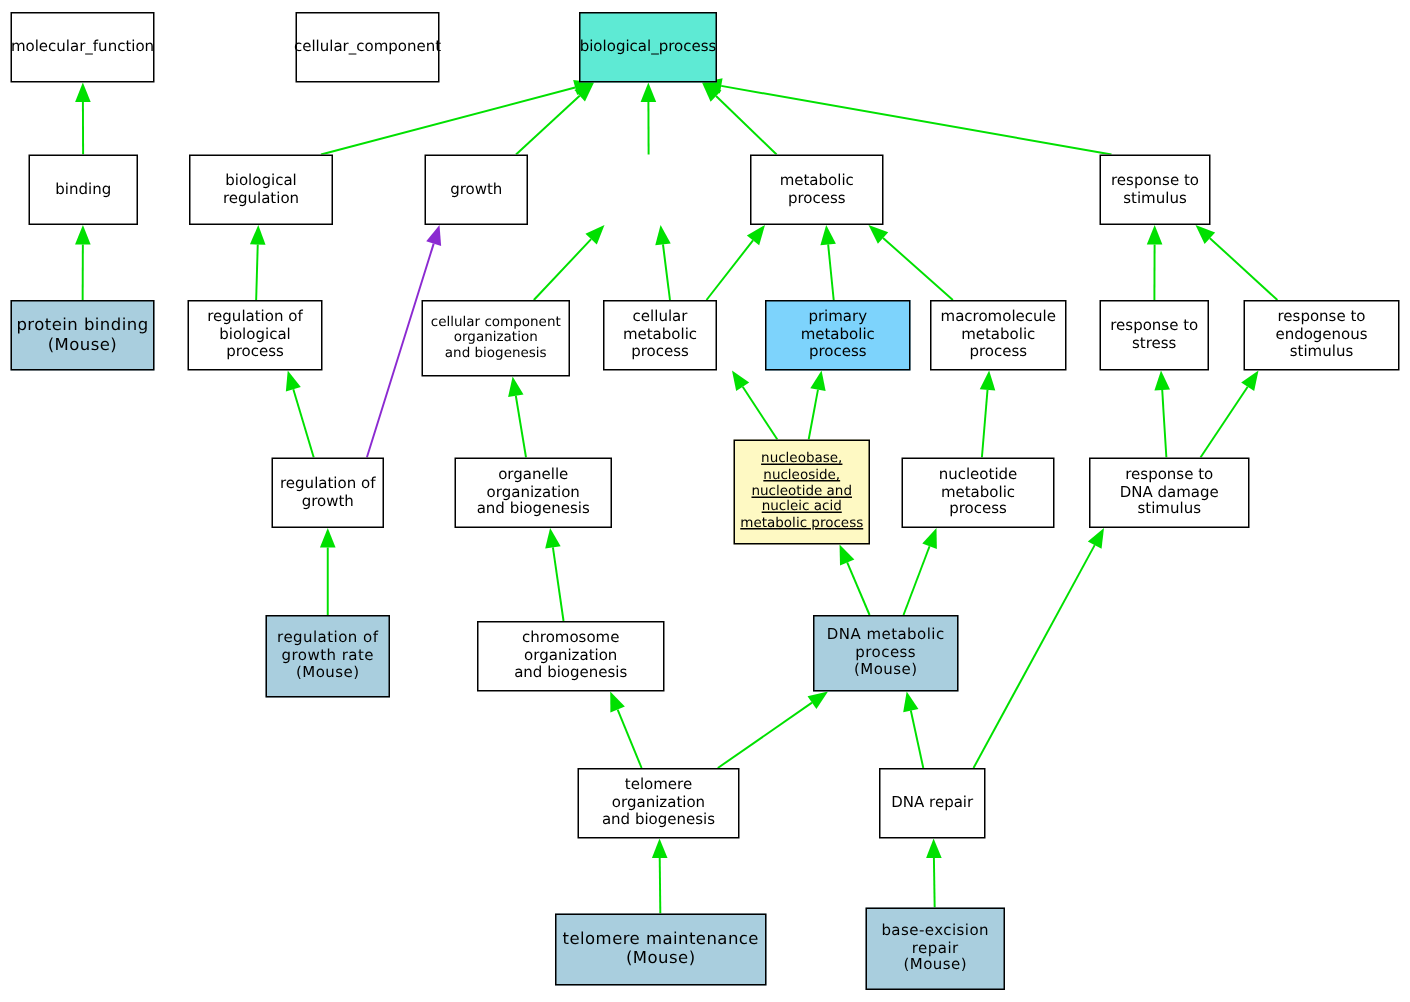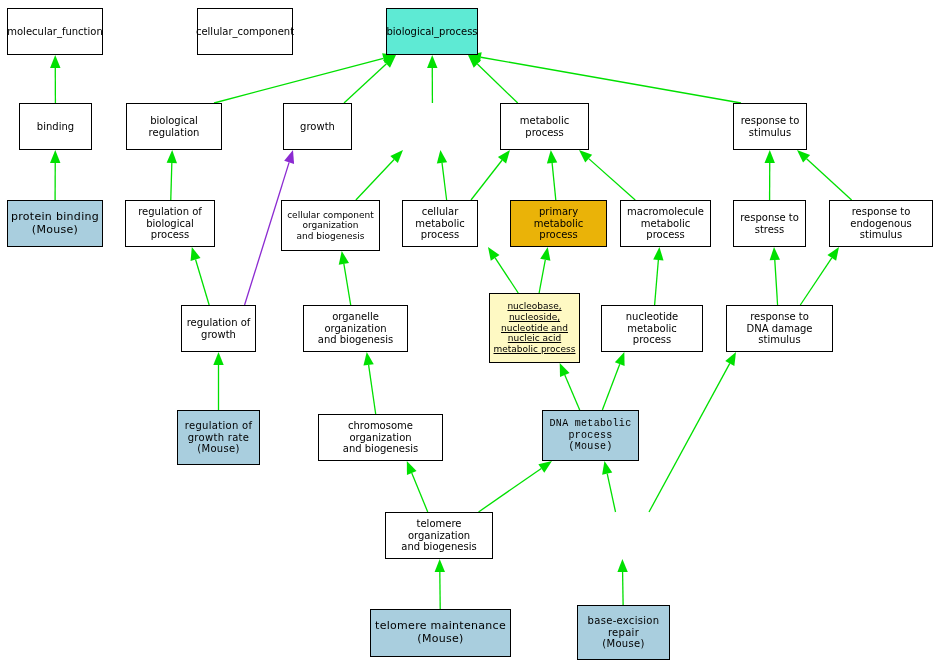--- a/index.html
+++ b/index.html
@@ -226,21 +226,21 @@
     </div>
     <div class="node small" style="left: 281px; top: 200px; width: 99px; height: 51px; background: rgb(255, 255, 255); border-color: rgb(0, 0, 0);">
       <span class="lbl">cellular component
 organization
 and biogenesis</span>
     </div>
     <div class="node lvl" style="left: 402px; top: 200px; width: 76px; height: 47px; background: rgb(255, 255, 255); border-color: rgb(0, 0, 0);">
       <span class="lbl">cellular metabolic
 process</span>
     </div>
-    <div class="node lvl" style="left: 510px; top: 200px; width: 97px; height: 47px; background: #eab308; border-color: rgb(0, 0, 0);">
+    <div class="node lvl" style="left: 510px; top: 200px; width: 97px; height: 47px; background: #7dd3fc; border-color: rgb(0, 0, 0);">
       <span class="lbl">primary metabolic
 process</span>
     </div>
     <div class="node lvl" style="left: 620px; top: 200px; width: 91px; height: 47px; background: rgb(255, 255, 255); border-color: rgb(0, 0, 0);">
       <span class="lbl">macromolecule
 metabolic process</span>
     </div>
     <div class="node lvl" style="left: 733px; top: 200px; width: 73px; height: 47px; background: rgb(255, 255, 255); border-color: rgb(0, 0, 0);">
       <span class="lbl">response to
 stress</span>
@@ -274,29 +274,32 @@
     </div>
     <div class="node annot sm annot" style="left: 177px; top: 410px; width: 83px; height: 55px; background: rgb(169, 206, 222); border-color: rgb(0, 0, 0);">
       <span class="lbl">regulation of
 growth rate
 (Mouse)</span>
     </div>
     <div class="node lvl" style="left: 318px; top: 414px; width: 125px; height: 47px; background: rgb(255, 255, 255); border-color: rgb(0, 0, 0);">
       <span class="lbl">chromosome organization
 and biogenesis</span>
     </div>
-    <div class="node annot sm annot" style="left: 542px; top: 410px; width: 97px; height: 51px; background: rgb(169, 206, 222); border-color: rgb(0, 0, 0); font-family: Liberation Mono, monospace;">
+    <div class="node annot sm annot" style="left: 542px; top: 410px; width: 97px; height: 51px; background: rgb(169, 206, 222); border-color: rgb(0, 0, 0);">
       <span class="lbl">DNA metabolic
 process
 (Mouse)</span>
     </div>
     <div class="node lvl" style="left: 385px; top: 512px; width: 108px; height: 47px; background: rgb(255, 255, 255); border-color: rgb(0, 0, 0);">
       <span class="lbl">telomere organization
 and biogenesis</span>
     </div>
+    <div class="node lvl" style="left: 586px; top: 512px; width: 71px; height: 47px; background: rgb(255, 255, 255); border-color: rgb(0, 0, 0);">
+      <span class="lbl">DNA repair</span>
+    </div>
     <div class="node annot annot" style="left: 370px; top: 609px; width: 141px; height: 48px; background: rgb(169, 206, 222); border-color: rgb(0, 0, 0);">
       <span class="lbl">telomere maintenance
 (Mouse)</span>
     </div>
     <div class="node annot sm annot" style="left: 577px; top: 605px; width: 93px; height: 55px; background: rgb(169, 206, 222); border-color: rgb(0, 0, 0);">
       <span class="lbl">base-excision
 repair
 (Mouse)</span>
     </div>
   </div>

